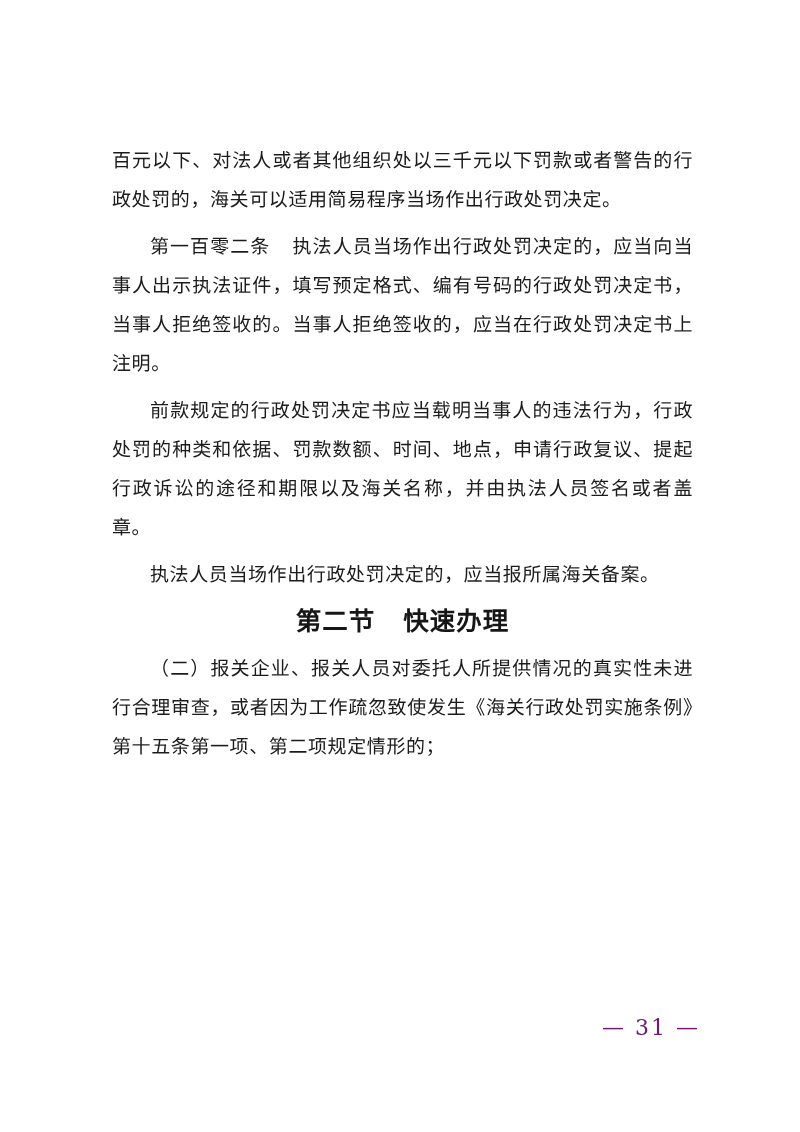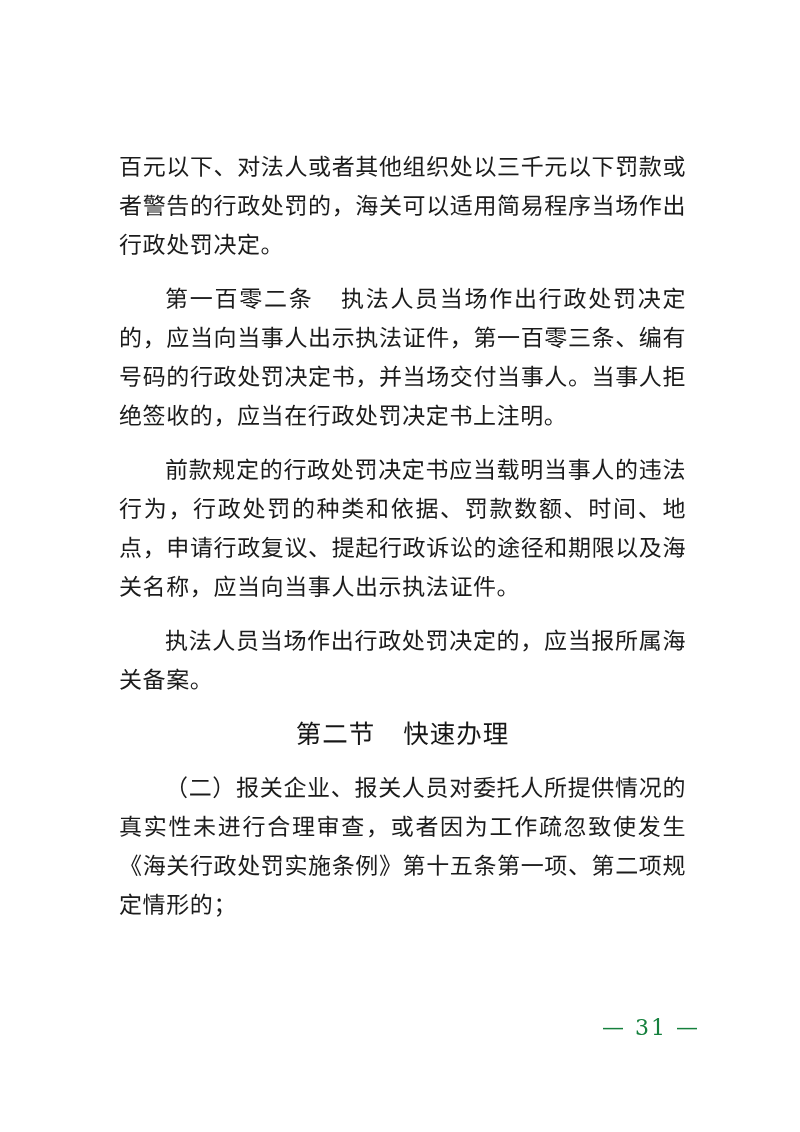--- a/index.html
+++ b/index.html
@@ -29,22 +29,22 @@
 
   .text-block {
     position: absolute;
     left: 104px;
     top: 133px;
     width: 597px;
   }
 
   
   .para {
-    margin: 15px;
-    font-size: 23px;
+    margin: 8px;
+    font-size: 19px;
     line-height: 39px;
     text-align: justify;
     text-justify: inter-character;
     text-indent: 2em;
     letter-spacing: 0.6px;
     color: #1b1b1b;
   }
 
   .para.no-indent {
     text-indent: 0;
@@ -59,56 +59,56 @@
   .marker-gap {
     display: inline-block;
     width: 1.15em;
   }
 
   
   .section-heading {
     margin: 0;
     font-size: 25.5px;
     line-height: 39px;
-    font-weight: normal;
+    font-weight: bold;
     text-align: center;
     text-indent: 0;
     letter-spacing: 1px;
     color: #161616;
   }
 
   .heading-gap {
     display: inline-block;
     width: 1.1em;
   }
 
   .page-number {
     position: absolute;
     right: 100px;
     top: 1013px;
     font-size: 22px;
     line-height: 30px;
     letter-spacing: 2px;
-    color: #15803d;
+    color: #701a75;
     font-family: "DejaVu Serif", "Liberation Serif", serif;
     white-space: pre;
   }
 </style>
 </head>
 <body>
 
 <div class="page">
 
   <div class="text-block">
 
     <p class="para no-indent"><span>百元以下、对法人或者其他组织处以三千元以下罚款或者警告的行政处罚的，海关可以适用简易程序当场作出行政处罚决定。</span></p>
 
-    <p class="para"><span class="article-marker">第一百零二条</span><span class="marker-gap"></span><span>执法人员当场作出行政处罚决定的，应当向当事人出示执法证件，第一百零三条、编有号码的行政处罚决定书，并当场交付当事人。当事人拒绝签收的，应当在行政处罚决定书上注明。</span></p>
+    <p class="para"><span class="article-marker">第一百零二条</span><span class="marker-gap"></span><span>执法人员当场作出行政处罚决定的，应当向当事人出示执法证件，填写预定格式、编有号码的行政处罚决定书，当事人拒绝签收的。当事人拒绝签收的，应当在行政处罚决定书上注明。</span></p>
 
-    <p class="para"><span>前款规定的行政处罚决定书应当载明当事人的违法行为，行政处罚的种类和依据、罚款数额、时间、地点，申请行政复议、提起行政诉讼的途径和期限以及海关名称，应当向当事人出示执法证件。</span></p>
+    <p class="para"><span>前款规定的行政处罚决定书应当载明当事人的违法行为，行政处罚的种类和依据、罚款数额、时间、地点，申请行政复议、提起行政诉讼的途径和期限以及海关名称，并由执法人员签名或者盖章。</span></p>
 
     <p class="para"><span>执法人员当场作出行政处罚决定的，应当报所属海关备案。</span></p>
 
     <p class="section-heading"><span>第二节</span><span class="heading-gap"></span><span>快速办理</span></p>
 
 
 
     <p class="para"><span>（二）报关企业、报关人员对委托人所提供情况的真实性未进行合理审查，或者因为工作疏忽致使发生《海关行政处罚实施条例》第十五条第一项、第二项规定情形的；</span></p>
 
   </div>

